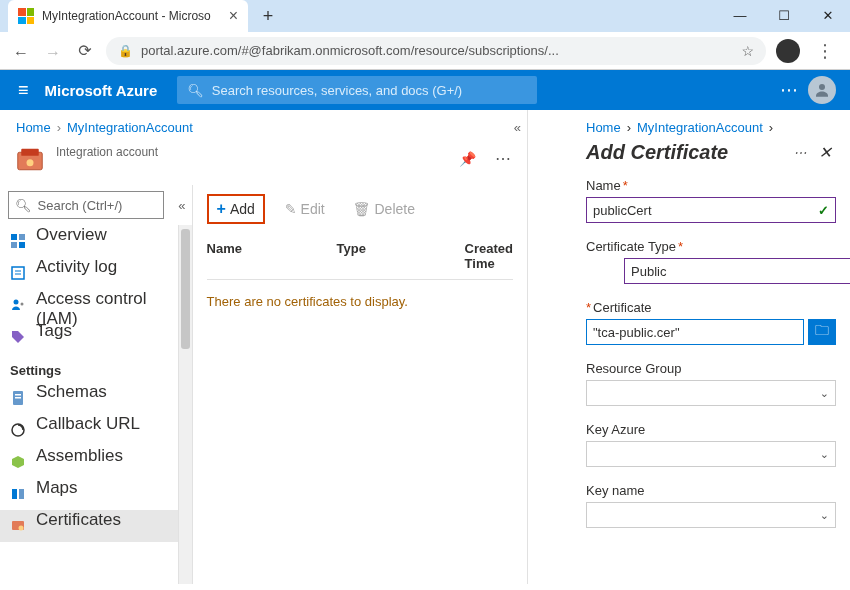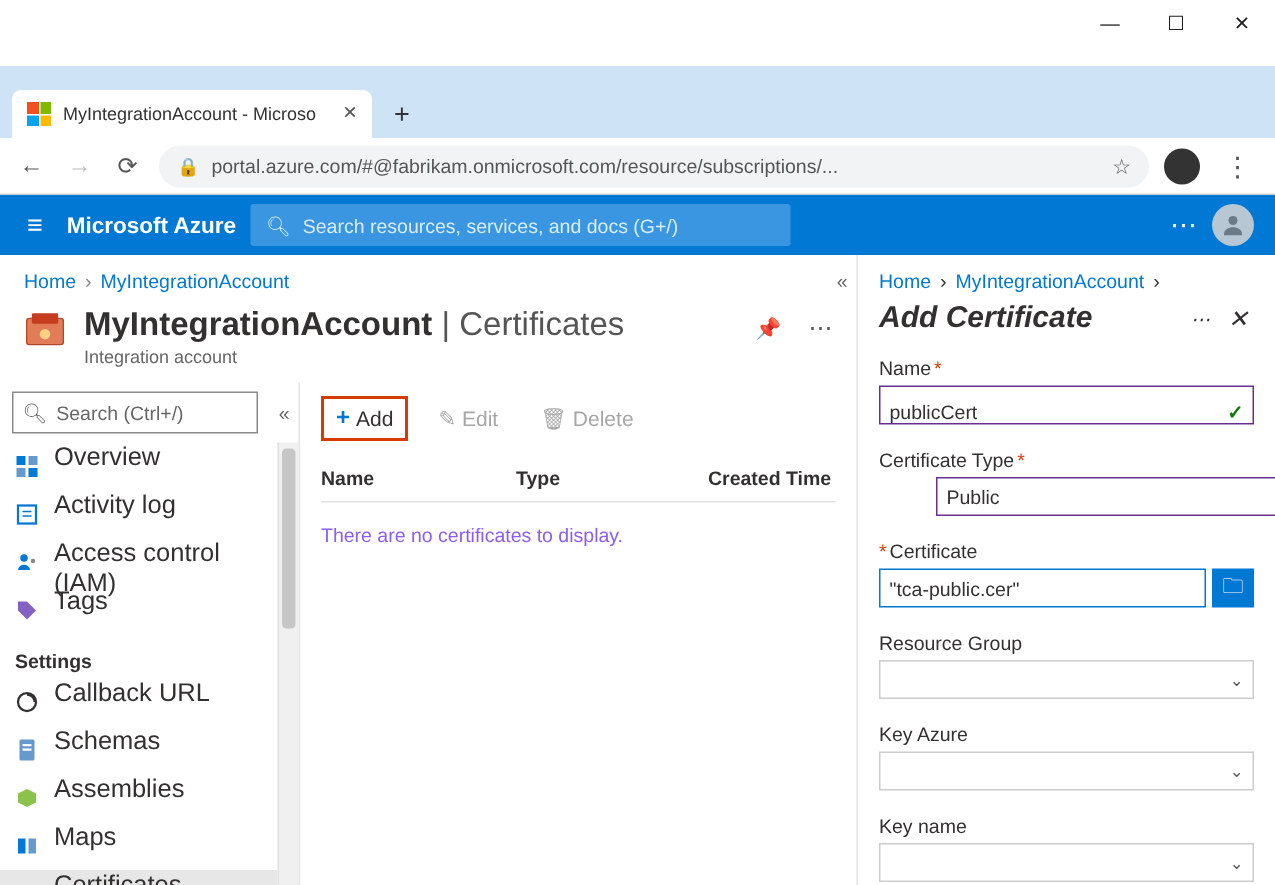--- a/index.html
+++ b/index.html
@@ -1,52 +1,52 @@
 <!DOCTYPE html>
 <html><head>
 <meta charset="utf-8">
 <style>
   * { box-sizing: border-box; margin: 0; padding: 0; }
   body { font-family: "Segoe UI", Arial, sans-serif; font-size: 13px; color: #323130; width: 850px; height: 590px; overflow: hidden; background: #fff; }
   
   
-  .browser-tabs { height: 48px; background: #cfe3f6; display: flex; align-items: flex-end; padding-left: 8px; margin-top: 44px; }
+  .browser-tabs { height: 32px; background: #cfe3f6; display: flex; align-items: flex-end; padding-left: 8px; }
   .tab { background: #fff; height: 32px; width: 240px; border-radius: 6px 6px 0 0; display: flex; align-items: center; padding: 0 10px; font-size: 12px; color: #333; }
   .tab .favicon { width: 16px; height: 16px; margin-right: 8px; display: grid; grid-template-columns: 1fr 1fr; grid-template-rows: 1fr 1fr; gap: 1px; }
   .favicon div:nth-child(1){background:#f25022;} .favicon div:nth-child(2){background:#7fba00;}
   .favicon div:nth-child(3){background:#00a4ef;} .favicon div:nth-child(4){background:#ffb900;}
   .tab-title { flex: 1; white-space: nowrap; overflow: hidden; text-overflow: ellipsis; }
   .tab-close { font-size: 16px; color: #555; margin-left: 6px; }
   .new-tab { width: 28px; height: 28px; display: flex; align-items: center; justify-content: center; font-size: 18px; color: #333; margin-left: 6px; margin-bottom: 2px; }
   
   .addr-bar { height: 38px; background: #fff; display: flex; align-items: center; padding: 0 10px; gap: 10px; border-bottom: 1px solid #d0d0d0; }
   .nav-btn { width: 22px; text-align: center; font-size: 16px; color: #555; }
   .addr-field { flex: 1; height: 28px; background: #f1f3f4; border-radius: 14px; display: flex; align-items: center; padding: 0 12px; font-size: 13px; color: #555; }
   .addr-field .lock { margin-right: 8px; font-size: 12px; }
   .addr-field .star { margin-left: 8px; font-size: 14px; }
   .prof { width: 24px; height: 24px; border-radius: 50%; background: #333; }
   .kebab { font-size: 18px; color: #555; padding: 0 6px; }
   
   
   .azure-header { height: 40px; background: #0078d4; display: flex; align-items: center; color: #fff; padding: 0 8px; }
   .hamburger { font-size: 18px; padding: 0 10px; }
-  .brand { font-weight: 600; font-size: 15px; padding: 0 10px 0 6px; }
+  .brand { font-weight: 600; font-size: 15px; padding: 0 20px 0 6px; }
   .search-box { flex: 0 0 360px; height: 28px; background: #3a96e0; border-radius: 2px; display: flex; align-items: center; padding: 0 10px; color: #d8ecfb; font-size: 13px; }
   .search-box .mag { margin-right: 8px; }
   .hdr-spacer { flex: 1; }
   .hdr-icons { display: flex; align-items: center; gap: 10px; padding-right: 6px; color: #fff; font-size: 18px; }
   .avatar { width: 28px; height: 28px; border-radius: 50%; background: #b8c7d4; display:flex;align-items:center;justify-content:center; }
   .avatar svg{width:18px;height:18px;fill:#6a7a88;}
   
   
   .win-ctrls { position: absolute; top: 0; right: 0; display: flex; }
   .win-ctrls div { width: 44px; height: 30px; display: flex; align-items: center; justify-content: center; font-size: 13px; color: #222; }
   
   
-  .content { display: flex; height: calc(590px - 38px - 38px - 40px); }
+  .content { display: flex; height: calc(590px - 38px - 38px - 40px); gap: 44px; }
   
   
   .main-col { flex: 1; display: flex; flex-direction: column; border-right: 1px solid #e1e1e1; min-width: 0; }
   .breadcrumb { padding: 10px 16px 4px; font-size: 13px; display: flex; align-items: center; gap: 6px; }
   .breadcrumb a { color: #0078d4; text-decoration: none; }
   .breadcrumb .sep { color: #888; }
   .collapse-l { position: absolute; right: 6px; top: 10px; color: #666; font-size: 13px; }
   .bc-wrap { position: relative; }
   
   .page-head { padding: 4px 16px 10px 16px; display: flex; align-items: flex-start; gap: 12px; }
@@ -74,35 +74,35 @@
   
   
   .detail { flex: 1; padding: 6px 14px; }
   .toolbar { display: flex; align-items: center; gap: 12px; height: 36px; }
   .tbtn { display: flex; align-items: center; gap: 4px; padding: 4px 8px; font-size: 14px; }
   .tbtn.add { border: 2px solid #d83b01; color: #323130; }
   .tbtn.add .plus { color: #0078d4; font-size: 16px; font-weight: 600; }
   .tbtn.disabled { color: #a6a6a6; }
   .thead { display: flex; padding: 14px 0 8px; border-bottom: 1px solid #e1e1e1; font-weight: 600; font-size: 13px; }
   .thead div:nth-child(1){width:130px;} .thead div:nth-child(2){width:100px;} .thead div:nth-child(3){flex:1;margin-left:28px;}
-  .empty-msg { padding: 14px 0; font-size: 13px; color: #8b5cf6; }
+  .empty-msg { padding: 14px 0; font-size: 13px; color: #a16207; }
   
   
   .panel { width: 278px; display: flex; flex-direction: column; }
   .panel-bc { padding: 10px 14px 2px; font-size: 13px; display: flex; gap: 6px; align-items: center; }
   .panel-bc a { color: #0078d4; text-decoration: none; }
   .panel-head { display: flex; align-items: center; padding: 4px 14px 14px; font-style: italic; }
   .panel-title { font-size: 20px; font-weight: 600; flex: 1; }
   .panel-close { font-size: 16px; color: #323130; padding: 0 4px; }
   .panel-body { padding: 0 14px; }
   .fld { margin-bottom: 16px; }
   .fld-label { font-size: 13px; margin-bottom: 4px; display: flex; gap: 2px; }
   .req { color: #d83b01; }
   .fld-input { width: 100%; height: 26px; border: 1px solid #666; padding: 0 6px; font-size: 13px; display: flex; align-items: center; justify-content: space-between; }
-  .fld-input.ok { border-color: #6a2e91; align-items: flex-end; }
+  .fld-input.ok { border-color: #6a2e91; }
   .fld-input.ok .check { color: #107c10; font-weight: bold; }
   .fld-input.sel { border-color: #6a2e91; margin-left: 38px; }
   .fld-input.dim { color: #888; border-color: #ccc; }
   .chev { font-size: 11px; color: #555; }
   .file-row { display: flex; gap: 4px; }
   .file-row .fld-input { flex: 1; border-color: #0078d4; }
   .file-btn { width: 28px; height: 26px; background: #0078d4; display: flex; align-items: center; justify-content: center; color: #fff; font-size: 14px; }
   
   ::-webkit-scrollbar { width: 14px; }
   ::-webkit-scrollbar-thumb { background: #c6c6c6; }
@@ -174,23 +174,20 @@
       <span class="collapse-l">«</span>
     </div>
 
     <div class="page-head">
       <svg class="res-icon" viewBox="0 0 32 32">
         <rect x="2" y="6" width="28" height="20" rx="2" fill="#e27b58" stroke="#b04a2a"></rect>
         <rect x="6" y="2" width="20" height="8" rx="1" fill="#c53c1f"></rect>
         <circle cx="16" cy="18" r="4" fill="#ffd180"></circle>
       </svg>
       <div style="flex:1;">
-        <div class="page-title">
-          <span>MyIntegrationAccount</span> <span class="sub">| <span>Certificates</span></span>
-        </div>
         <div class="page-subtype">Integration account</div>
       </div>
       <span class="pin">📌</span>
       <span class="dots">⋯</span>
     </div>
 
     <div class="main-body">
 
       <div class="side-nav">
         <div style="display:flex;align-items:center;">
@@ -238,35 +235,35 @@
                 <svg width="16" height="16" viewBox="0 0 16 16">
                     <path d="M2 2h6l6 6-6 6-6-6z" fill="#8661c5"></path>
                   </svg>
               </span>
               <span>Tags</span>
             </div>
             <div class="nav-section">Settings</div>
             <div class="nav-item">
               <span class="ni-icon">
                 <svg width="16" height="16" viewBox="0 0 16 16">
-                    <circle cx="8" cy="8" r="6" fill="none" stroke="#323130" stroke-width="1.5"></circle>
-                    <path d="M8 3a5 5 0 015 5" fill="none" stroke="#323130" stroke-width="1.5"></path>
-                  </svg>
-              </span>
-              <span>Callback URL</span>
-            </div>
-            <div class="nav-item">
-              <span class="ni-icon">
-                <svg width="16" height="16" viewBox="0 0 16 16">
                     <rect x="3" y="1" width="10" height="14" fill="#69c" rx="1"></rect>
                     <rect x="5" y="4" width="6" height="1.5" fill="#fff"></rect>
                     <rect x="5" y="7" width="6" height="1.5" fill="#fff"></rect>
                   </svg>
               </span>
               <span>Schemas</span>
+            </div>
+            <div class="nav-item">
+              <span class="ni-icon">
+                <svg width="16" height="16" viewBox="0 0 16 16">
+                    <circle cx="8" cy="8" r="6" fill="none" stroke="#323130" stroke-width="1.5"></circle>
+                    <path d="M8 3a5 5 0 015 5" fill="none" stroke="#323130" stroke-width="1.5"></path>
+                  </svg>
+              </span>
+              <span>Callback URL</span>
             </div>
             <div class="nav-item">
               <span class="ni-icon">
                 <svg width="16" height="16" viewBox="0 0 16 16">
                     <path d="M8 2l6 3v6l-6 3-6-3V5z" fill="#8bc34a"></path>
                   </svg>
               </span>
               <span>Assemblies</span>
             </div>
             <div class="nav-item">

